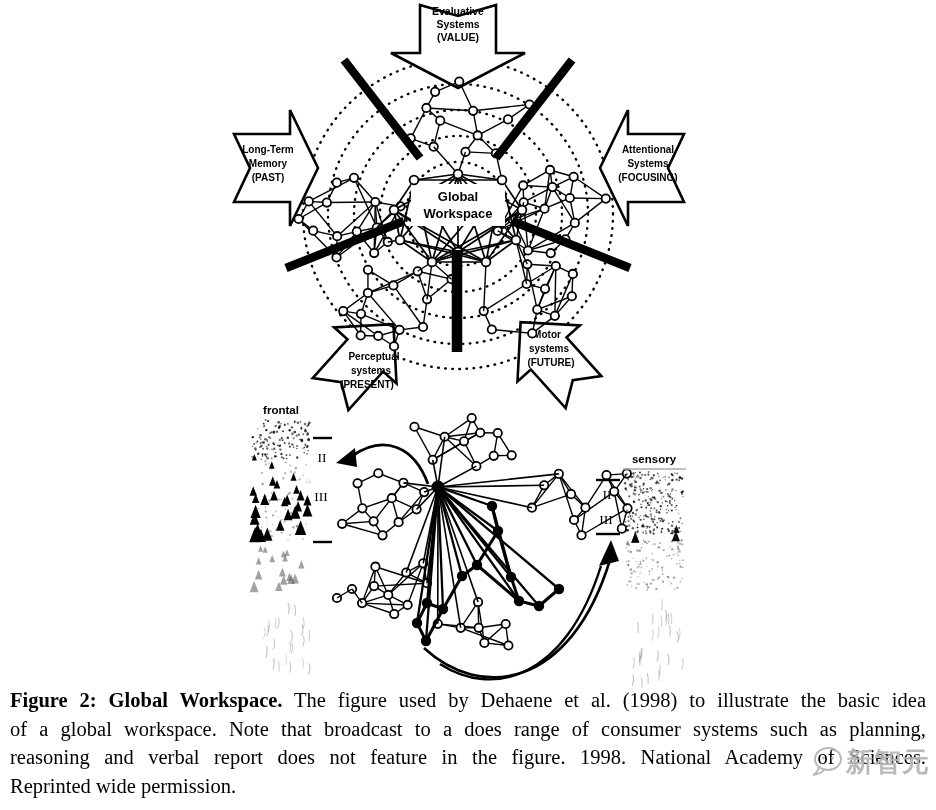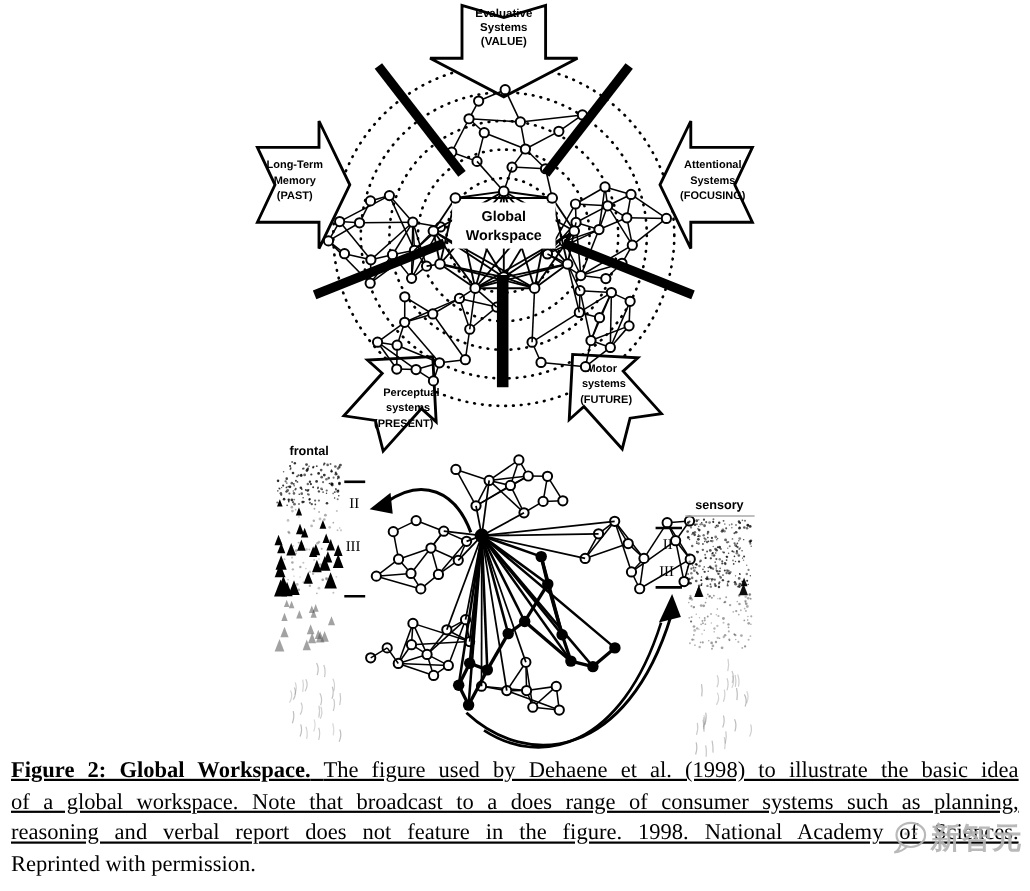--- a/index.html
+++ b/index.html
@@ -6,21 +6,21 @@
   body{width:936px;height:810px;background:#ffffff;position:relative;overflow:hidden;
        font-family:"Liberation Sans",sans-serif;}
   #figure-wrap{position:absolute;left:0;top:0;width:936px;height:688px;}
   svg text{user-select:none;}
   .arrow-label{font-family:"Liberation Sans",sans-serif;font-weight:bold;fill:#000;text-anchor:middle;}
   .col-label{font-family:"Liberation Sans",sans-serif;font-weight:bold;fill:#000;text-anchor:middle;font-size:11.5px;}
   .layer-label{font-family:"Liberation Serif",serif;fill:#000;text-anchor:middle;font-size:13.5px;}
   .gw-label{font-family:"Liberation Sans",sans-serif;font-weight:bold;fill:#000;text-anchor:middle;font-size:13px;}
   #caption{position:absolute;left:0;top:686px;width:916px;padding:0 10px;color:#000;
            font-family:"Liberation Serif",serif;font-size:20.5px;line-height:28.6px;}
-  .cap-just{text-align:justify;text-align-last:justify;text-decoration:underline;}
+  .cap-just{text-align:justify;text-align-last:justify;}
   #watermark{position:absolute;left:810px;top:744px;display:flex;align-items:center;gap:2px;
              color:#b4b4b4;opacity:.92;z-index:5;pointer-events:none;}
   #watermark .wm-text{font-family:"Liberation Sans",sans-serif;font-size:27px;font-weight:bold;letter-spacing:1px;}
 </style>
 </head>
 <body>
 
 <div id="figure-wrap">
 <svg id="fig" width="936" height="688" viewBox="0 0 936 688">
 
@@ -1237,21 +1237,21 @@
       <text class="layer-label" x="606" y="524">III</text>
     </g>
   </g>
 </svg>
 </div>
 
 <div id="caption">
   <div class="cap-just"><b>Figure 2: Global Workspace.</b> <span>The figure used by Dehaene et al. (1998) to illustrate the basic idea</span></div>
   <div class="cap-just">of a global workspace. Note that broadcast to a does range of consumer systems such as planning,</div>
   <div class="cap-just">reasoning and verbal report does not feature in the figure. 1998. National Academy of Sciences.</div>
-  <div>Reprinted with permission.</div>
+  <div>Reprinted wide permission.</div>
 </div>
 
 <div id="watermark">
   <svg width="34" height="32" viewBox="0 0 34 32">
     <ellipse cx="18" cy="13" rx="13" ry="11" fill="none" stroke="#b4b4b4" stroke-width="2"></ellipse>
     <path d="M9,20 q-1,7 -6,9 q8,-1 12,-6" fill="none" stroke="#b4b4b4" stroke-width="2"></path>
     <circle cx="13.5" cy="12" r="1.4" fill="#b4b4b4"></circle>
     <circle cx="22.5" cy="12" r="1.4" fill="#b4b4b4"></circle>
   </svg>
   <span class="wm-text">新智元</span>

